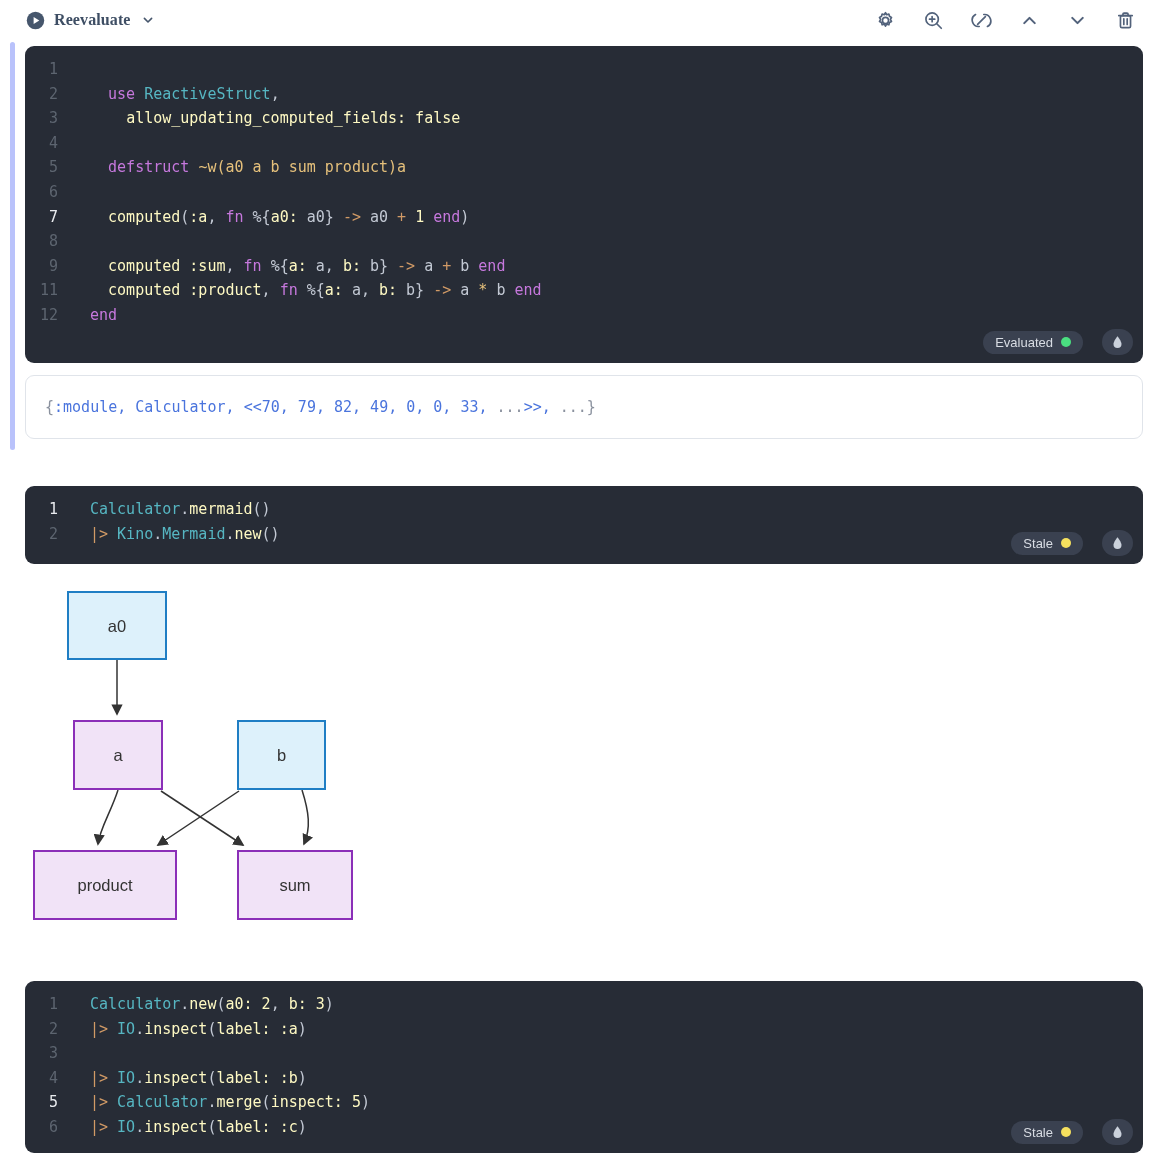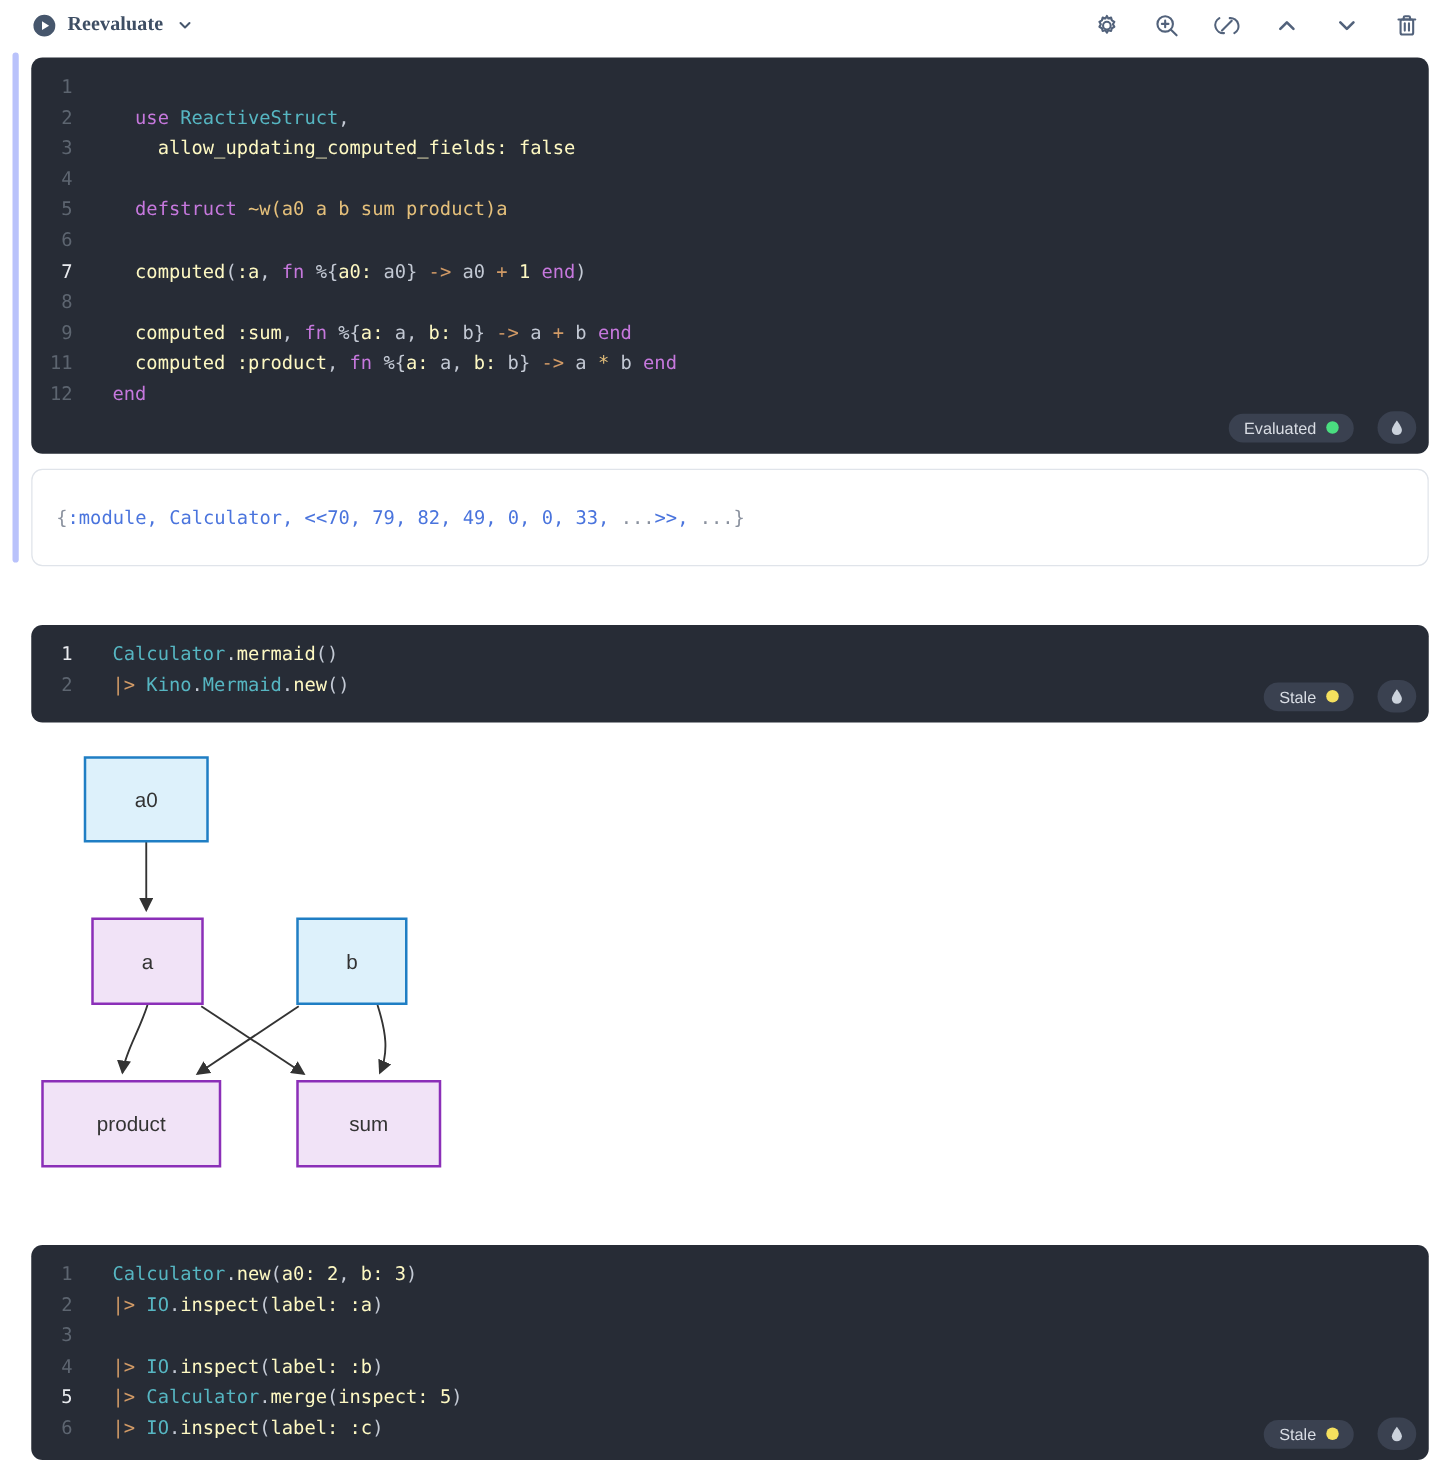--- a/index.html
+++ b/index.html
@@ -37,21 +37,21 @@
   .c-def { color:#c3c9d4; }
 
   .cell-status { position:absolute; right:10px; bottom:8px; display:flex; align-items:center; gap:19px; }
   .pill { display:flex; align-items:center; gap:8px; background:#3a4150; border-radius:14px;
           padding:4px 12px; font-size:13px; color:#d9dde4; font-family:"Liberation Sans",sans-serif; }
   .dot { width:10px; height:10px; border-radius:50%; }
   .drop-pill { background:#3a4150; border-radius:14px; width:31px; height:26px; display:flex;
                align-items:center; justify-content:center; border:none; cursor:pointer; }
 
   
-  .output-box { margin-top:12px; border:1px solid #e0e4ea; border-radius:9px; height:78px;
+  .output-box { margin-top:12px; border:1px solid #e0e4ea; border-radius:9px; height:64px;
                 display:flex; align-items:center; padding:0 19px;
                 font-family:"DejaVu Sans Mono","Liberation Mono",monospace; font-size:15px; }
   .o-blue { color:#4a74dd; }
   .o-gray { color:#8a919e; }
 
   .gap-c2 { margin-top:47px; }
   .gap-c3 { margin-top:46px; }
 
   
   .diagram { margin:22px 0 0 5px; }

